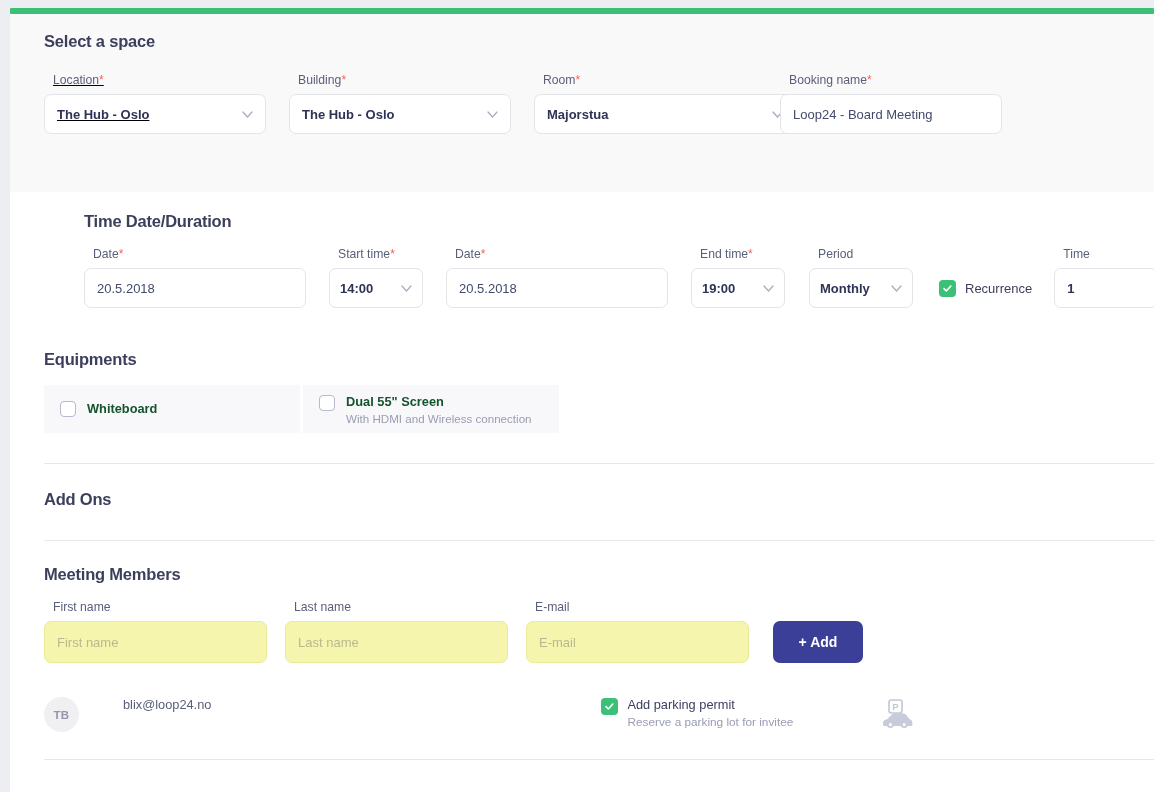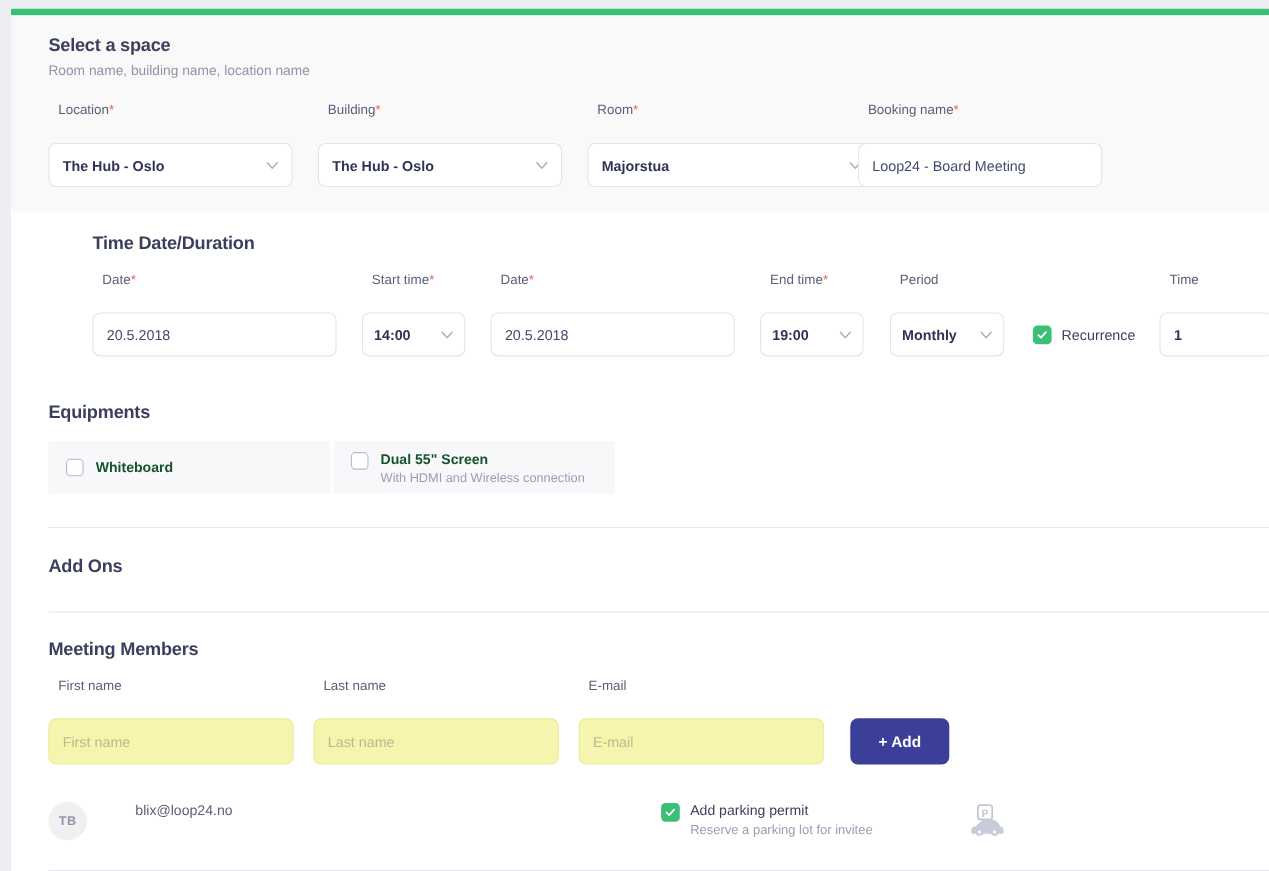--- a/index.html
+++ b/index.html
@@ -85,21 +85,20 @@
   .control {
     height: 40px;
     border: 1px solid #e2e4ea;
     border-radius: 7px;
     background: #ffffff;
     display: flex;
     align-items: center;
     padding: 0 12px;
     font-size: 13px;
     color: #2e3356;
-    margin-top: 16px;
   }
   .control .val { font-weight: bold; }
   .control .val.plain { font-weight: normal; color: #434a6b; }
   .control.select { justify-content: space-between; cursor: pointer; }
 
   .chev {
     width: 11px; height: 7px;
     flex: none;
     margin-left: 8px;
   }
@@ -213,26 +212,25 @@
 
   <div class="top-strip"></div>
   <div class="accent-bar"></div>
   <div class="left-gutter"></div>
 
   <div class="card">
 
     <div class="panel-space">
       <div class="pad">
         <h2 class="sect-title">Select a space</h2>
-        <p class="sect-sub">Room name, building name, location name</p>
       </div>
 
       <div class="pad field-row" style="margin-top:22px;">
 
-        <div class="field" style="width:222px;">
+        <div class="field" style="width:222px;text-decoration:underline;">
           <div class="field-label"><span>Location</span><span class="req">*</span></div>
           <div class="control select" style="width:222px;">
             <span class="val">The Hub - Oslo</span>
             <span class="chev">
               <svg viewBox="0 0 11 7" width="11" height="7">
                   <path d="M1 1 L5.5 6 L10 1" stroke="#a9adbe" stroke-width="1.3" fill="none" stroke-linecap="round"></path>
                 </svg>
             </span>
           </div>
         </div>

